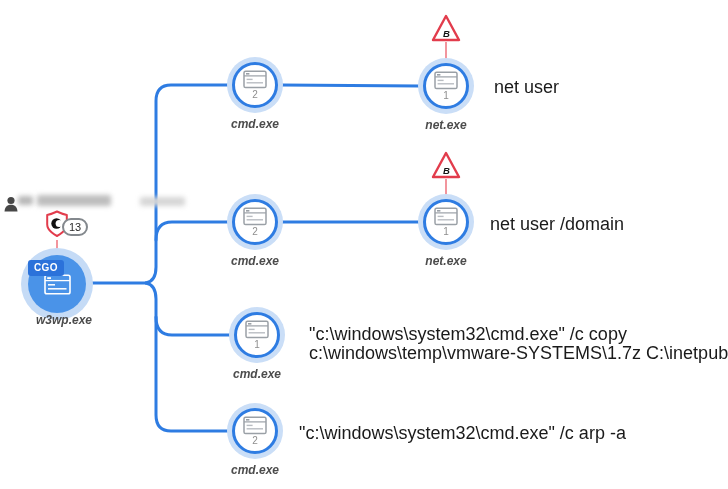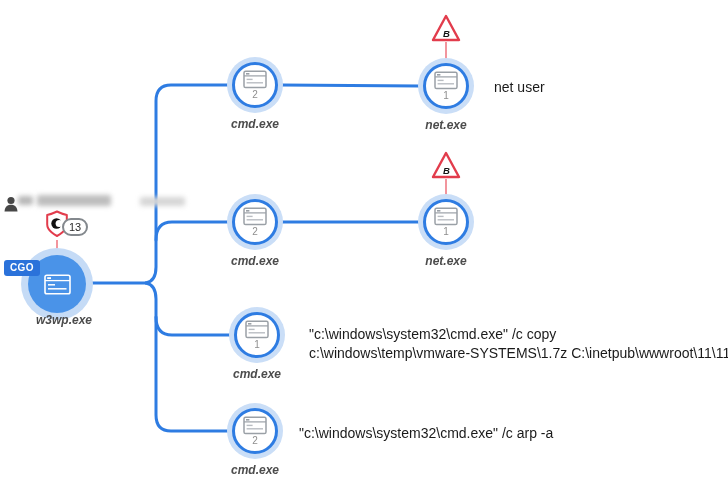--- a/index.html
+++ b/index.html
@@ -20,21 +20,21 @@
   .node.root{
     width:58px;height:58px;background:#4a93e8;
     box-shadow:0 0 0 7px #c5dbf6;
   }
   .count{font-size:10px;color:#8e8e8e;line-height:1;margin-top:1px;}
   .node-label{
     position:absolute;transform:translateX(-50%);z-index:2;
     font-size:12px;font-weight:700;font-style:italic;color:#4c4c4c;white-space:nowrap;
   }
   .annotation{
-    position:absolute;z-index:2;font-size:14px;color:#1a1a1a;
+    position:absolute;z-index:2;font-size:18px;color:#1a1a1a;
     white-space:nowrap;line-height:19px;
   }
   .tag{
     position:absolute;z-index:4;background:#2b72da;color:#fff;
     font-size:10px;font-weight:700;letter-spacing:.4px;
     padding:3px 6px;border-radius:3px;line-height:1;
   }
   .badge{
     position:absolute;z-index:3;background:#fff;border:2px solid #83888d;border-radius:9px;
     width:26px;height:18px;box-sizing:border-box;
@@ -87,21 +87,21 @@
 
   <div class="blur-bar" style="left:18px;top:196px;width:15px;height:9px;background:#b7b7b7;"></div>
   <div class="blur-bar" style="left:37px;top:195px;width:74px;height:11px;background:#bdbdbd;"></div>
   <div class="blur-bar" style="left:140px;top:197px;width:45px;height:9px;background:#d6d6d6;"></div>
 
   <span class="tri-label" style="left:446.5px;top:32.5px;">B</span>
   <span class="tri-label" style="left:446.5px;top:169.5px;">B</span>
 
   <div class="badge" style="left:62px;top:218px;">13</div>
 
-  <div class="tag" style="left:4px;top:260px;">CGO</div>
+  <div class="tag" style="left:28px;top:260px;">CGO</div>
 
   <div class="node root" style="left:57px;top:284px;">
     <svg width="27" height="21" viewBox="0 0 27 21">
       <rect x="1" y="1.2" width="25" height="18.5" rx="1.8" fill="none" stroke="#ffffff" stroke-width="1.6"></rect>
       <line x1="1" y1="6.6" x2="26" y2="6.6" stroke="#ffffff" stroke-width="1.3"></line>
       <rect x="3.2" y="3.2" width="3.8" height="1.8" fill="#ffffff"></rect>
       <line x1="4" y1="10.8" x2="11" y2="10.8" stroke="#ffffff" stroke-width="1.5"></line>
       <line x1="4" y1="14.8" x2="22.5" y2="14.8" stroke="#ffffff" stroke-width="1.5"></line>
     </svg>
   </div>
@@ -148,20 +148,21 @@
     <svg width="24" height="19" viewBox="0 0 24 19">
       <rect x="1" y="1.2" width="22" height="16.3" rx="1.6" fill="#fff" stroke="#9aa0a6" stroke-width="1.5"></rect>
       <line x1="1" y1="5.9" x2="23" y2="5.9" stroke="#9aa0a6" stroke-width="1.2"></line>
       <rect x="3" y="3" width="3.4" height="1.6" fill="#9aa0a6"></rect>
       <line x1="3.6" y1="9.4" x2="9.6" y2="9.4" stroke="#b9bdc2" stroke-width="1.4"></line>
       <line x1="3.6" y1="12.8" x2="20" y2="12.8" stroke="#b9bdc2" stroke-width="1.4"></line>
     </svg>
     <span class="count">1</span>
   </div>
   <div class="node-label" style="left:446px;top:254px;">net.exe</div>
+  <div class="annotation" style="left:490px;top:215px;">net user /domain</div>
 
   <div class="node child" style="left:257px;top:335px;">
     <svg width="24" height="19" viewBox="0 0 24 19">
       <rect x="1" y="1.2" width="22" height="16.3" rx="1.6" fill="#fff" stroke="#9aa0a6" stroke-width="1.5"></rect>
       <line x1="1" y1="5.9" x2="23" y2="5.9" stroke="#9aa0a6" stroke-width="1.2"></line>
       <rect x="3" y="3" width="3.4" height="1.6" fill="#9aa0a6"></rect>
       <line x1="3.6" y1="9.4" x2="9.6" y2="9.4" stroke="#b9bdc2" stroke-width="1.4"></line>
       <line x1="3.6" y1="12.8" x2="20" y2="12.8" stroke="#b9bdc2" stroke-width="1.4"></line>
     </svg>
     <span class="count">1</span>

